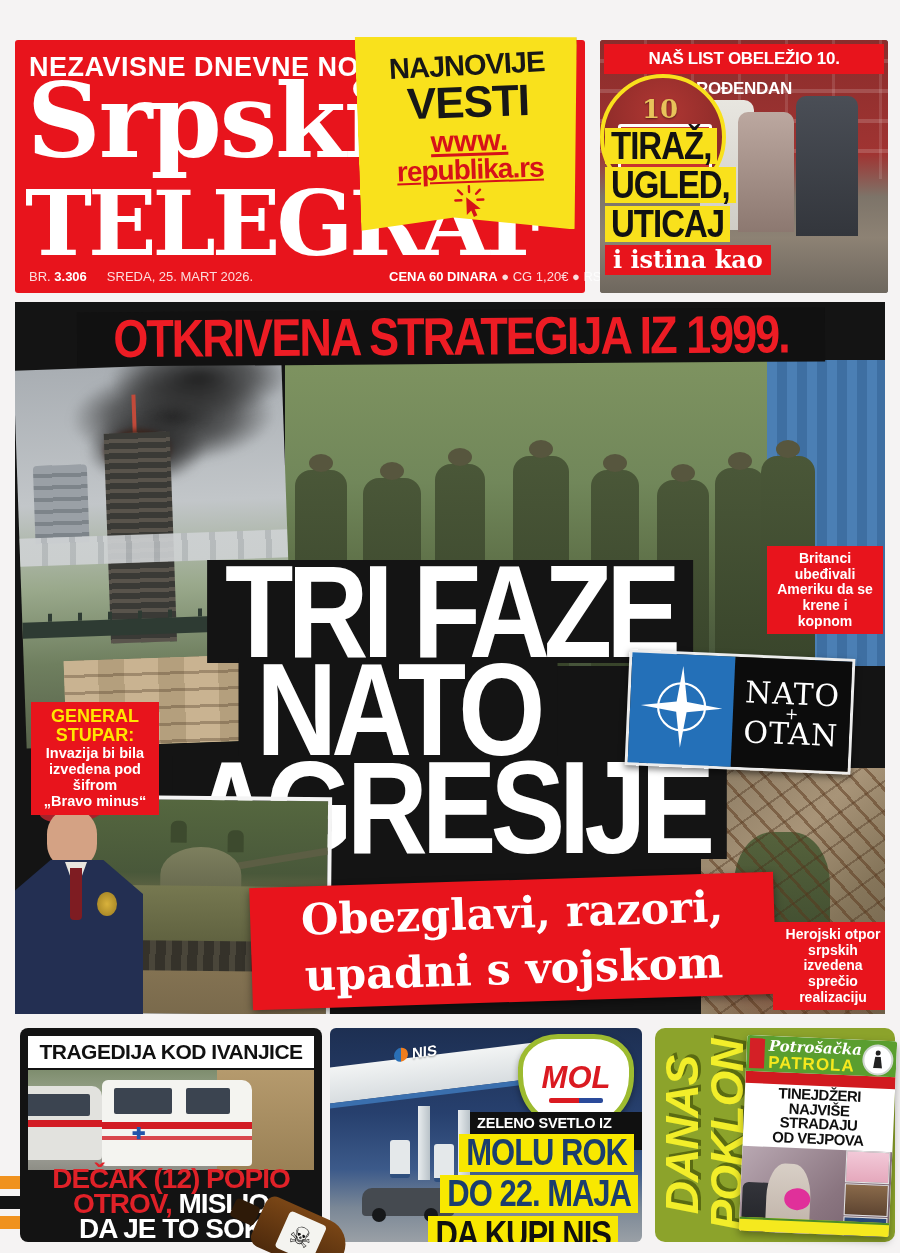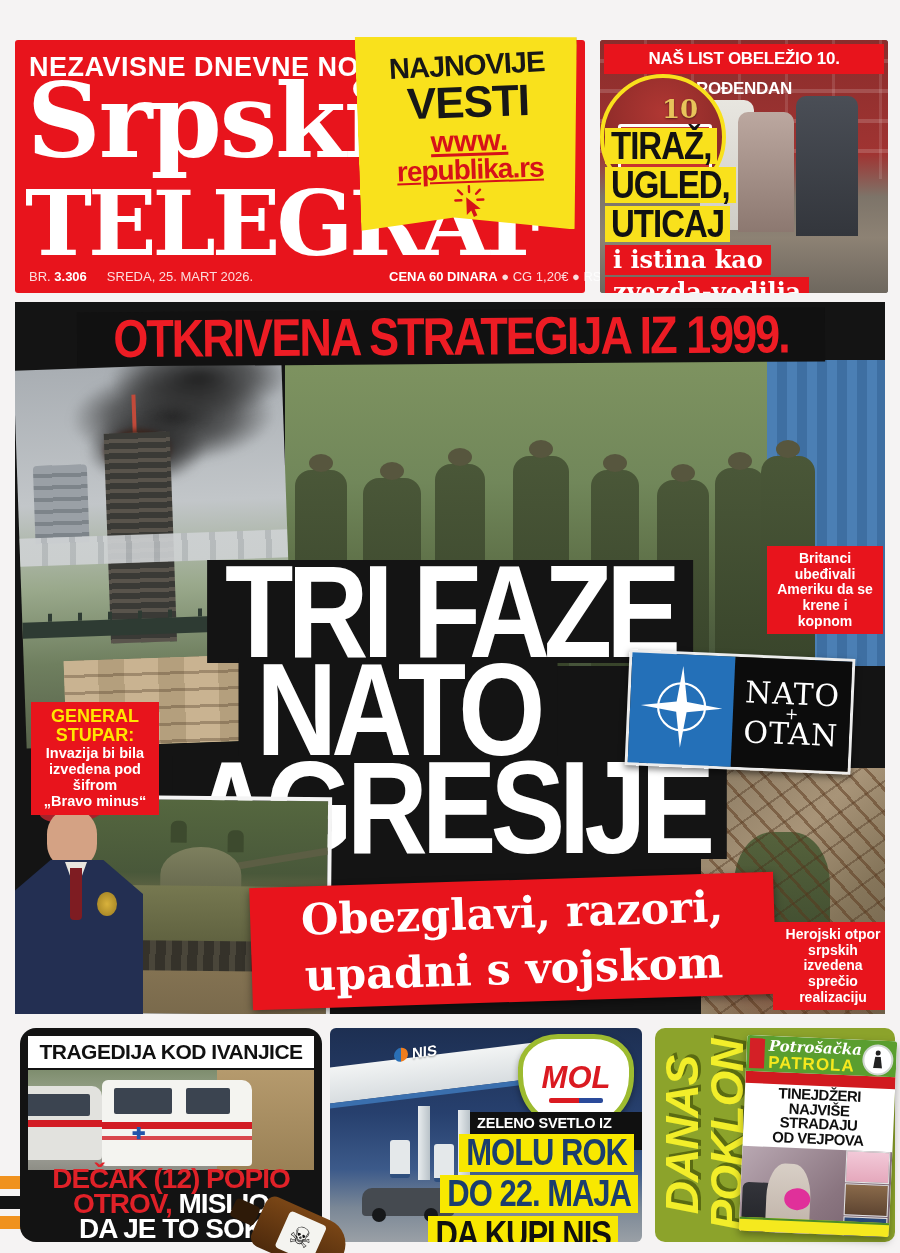--- a/index.html
+++ b/index.html
@@ -35,21 +35,21 @@
       background:repeating-linear-gradient(0deg,transparent 0 26px,rgba(255,255,255,.16) 26px 30px),
                  repeating-linear-gradient(90deg,transparent 0 44px,rgba(255,255,255,.12) 44px 47px);}
   .ann-banner{position:absolute;left:4px;right:4px;top:4px;height:30px;background:#e8141c;color:#fff;
       font-weight:800;font-size:17px;text-align:center;line-height:30px;letter-spacing:-.3px;}
   .cake-circle{position:absolute;left:0px;top:34px;width:118px;height:118px;border-radius:50%;
       border:4px solid #f9e11c;background:radial-gradient(circle at 50% 30%,#b03733,#8a2a28 70%);overflow:hidden;}
   .cake-mini{position:absolute;left:14px;top:46px;width:88px;height:44px;background:#c8342f;border:3px solid #fff;
       border-radius:3px;color:#fff;text-align:center;font-family:"DejaVu Serif",serif;font-weight:700;}
   .cake-mini .a{font-size:12px;line-height:14px;margin-top:4px;}
   .cake-mini .b{font-size:13px;line-height:12px;letter-spacing:.5px;}
-  .cake-num{position:absolute;left:58px;top:16px;color:#e8c35a;font-size:26px;font-weight:700;font-family:"DejaVu Serif",serif;text-shadow:0 1px 2px rgba(0,0,0,.5);}
+  .cake-num{position:absolute;left:38px;top:16px;color:#e8c35a;font-size:26px;font-weight:700;font-family:"DejaVu Serif",serif;text-shadow:0 1px 2px rgba(0,0,0,.5);}
   .p-person{position:absolute;border-radius:10px 10px 0 0;}
   .ann-chip{display:table;background:#f9e11c;color:#121212;font-weight:800;font-size:33px;line-height:36px;
       padding:0 6px;margin-bottom:3px;letter-spacing:-1px;}
   .ann-chips{position:absolute;left:5px;top:88px;}
   .ann-sub{display:table;background:#e8141c;color:#fff;font-family:"DejaVu Serif",serif;font-weight:700;
       font-size:24px;line-height:30px;padding:0 8px;margin-bottom:2px;}
   .cake-big{position:absolute;left:150px;top:196px;width:126px;height:48px;background:#f2f0ea;border-radius:3px;box-shadow:0 2px 3px rgba(0,0,0,.4);}
   .cake-big .top{position:absolute;left:8px;top:-14px;right:8px;height:26px;background:#c8342f;border-radius:2px;
       color:#fff;font-family:"DejaVu Serif",serif;font-weight:700;font-size:10px;text-align:center;line-height:11px;padding-top:2px;}
 
@@ -131,21 +131,21 @@
   .ph-crouch{position:absolute;left:686px;top:466px;width:184px;height:246px;overflow:hidden;z-index:4;
       background:linear-gradient(135deg,#8a7a62 0%,#a89478 38%,#85755a 66%,#6e5f48 100%);}
   .ph-crouch .branches{position:absolute;inset:0;
       background:repeating-linear-gradient(48deg,transparent 0 13px,rgba(90,55,28,.5) 13px 16px),
                  repeating-linear-gradient(-35deg,transparent 0 22px,rgba(70,45,25,.35) 22px 24px);}
   .ph-crouch .man{position:absolute;left:18%;top:26%;width:96px;height:130px;background:linear-gradient(#55623c,#3d4a2e);border-radius:40% 40% 20% 20%;}
   .ph-crouch .debris{position:absolute;left:-10%;bottom:-8%;width:120%;height:40%;
       background:radial-gradient(closest-side,rgba(140,60,45,.55),transparent);}
 
   
-  .box-left{position:absolute;left:20px;top:1028px;width:302px;height:214px;background:#131313;border-radius:16px;z-index:3;}
+  .box-left{position:absolute;left:20px;top:1028px;width:302px;height:214px;background:#131313;border-radius:8px;z-index:3;}
   .bl-head{position:absolute;left:8px;right:8px;top:8px;height:32px;background:#fff;color:#111;
       font-weight:800;font-size:21px;text-align:center;line-height:32px;letter-spacing:-.5px;}
   .bl-photo{position:absolute;left:8px;right:8px;top:42px;height:100px;overflow:hidden;
       background:linear-gradient(180deg,#7e8d6e 0%,#9aa58d 28%,#b6b8b0 55%,#8e8e86 100%);}
   .bl-photo .wall{position:absolute;right:0;top:0;width:34%;height:100%;background:linear-gradient(#b59a6d,#9a8156);}
   .amb{position:absolute;background:#f4f4f0;border-radius:6px 10px 4px 4px;}
   .amb .stripe{position:absolute;left:0;right:0;height:7px;background:#d21c24;}
   .amb .win{position:absolute;background:#3b4450;border-radius:2px;}
   .bl-hl{position:absolute;left:8px;right:8px;top:138px;bottom:6px;text-align:center;}
   .bl-hl .r{color:#e02128;}
@@ -259,21 +259,20 @@
       <div class="ann-chip">
           <span class="cond">TIRAŽ,</span>
         </div>
       <div class="ann-chip">
           <span class="cond">UGLED,</span>
         </div>
       <div class="ann-chip">
           <span class="cond">UTICAJ</span>
         </div>
       <div class="ann-sub">i istina kao</div>
-      <div class="ann-sub">zvezda-vodilja</div>
     </div>
   </section>
 
   <section class="mainsec">
 
     <div class="ph-build">
       <div class="smoke" style="left:55px;top:4px;width:205px;height:95px;"></div>
       <div class="smoke" style="left:95px;top:-26px;width:180px;height:80px;"></div>
       <div class="smoke" style="left:70px;top:48px;width:120px;height:70px;"></div>
       <div class="antenna"></div>

